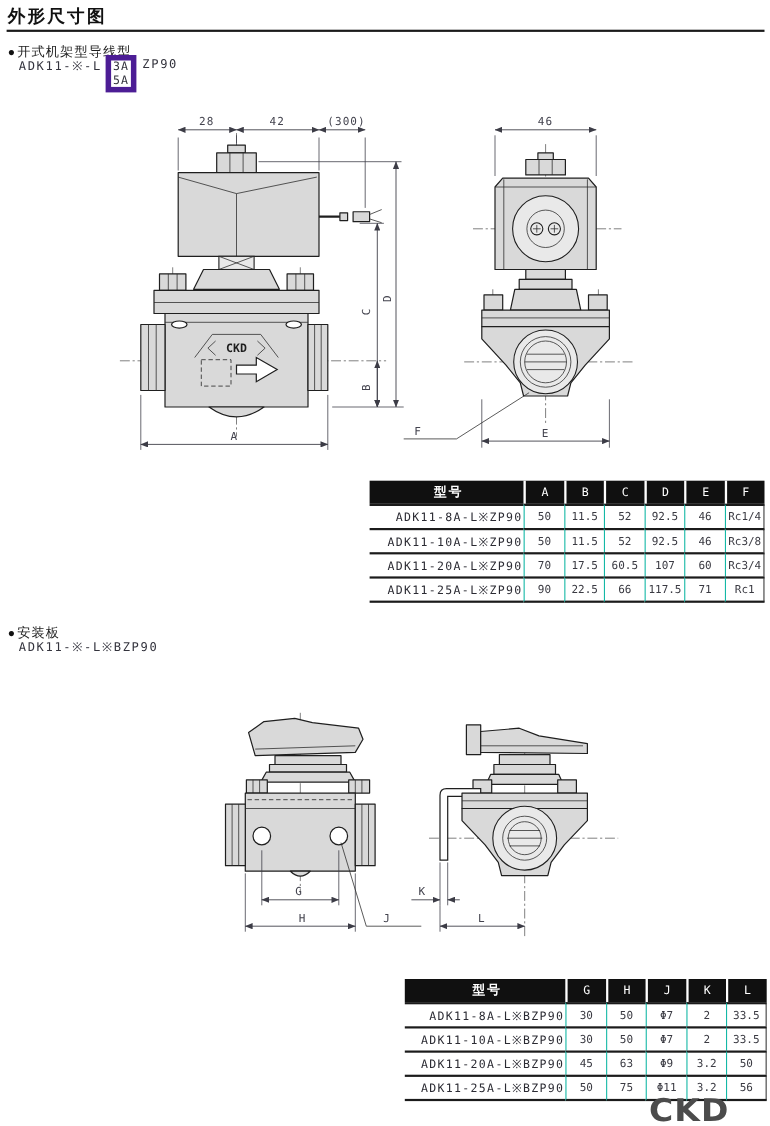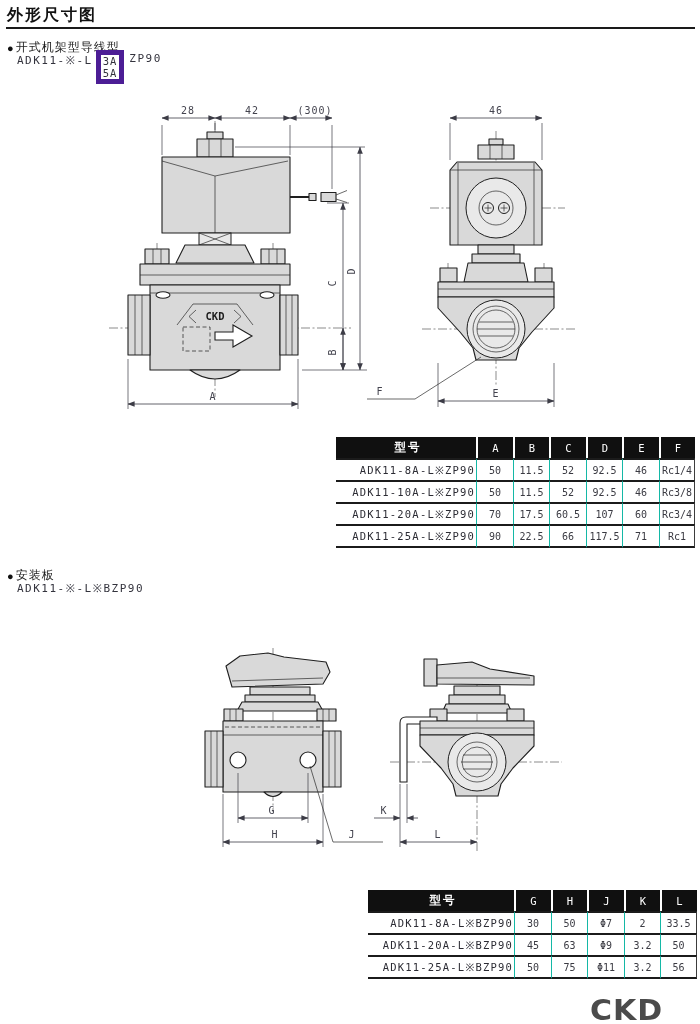--- a/index.html
+++ b/index.html
@@ -378,20 +378,28 @@
     </tr>
     <tr>
       <td class="model-c">ADK11-8A-L※BZP90</td>
       <td>30</td>
       <td>50</td>
       <td>Φ7</td>
       <td>2</td>
       <td>33.5</td>
     </tr>
     <tr>
+      <td class="model-c">ADK11-10A-L※BZP90</td>
+      <td>30</td>
+      <td>50</td>
+      <td>Φ7</td>
+      <td>2</td>
+      <td>33.5</td>
+    </tr>
+    <tr>
       <td class="model-c">ADK11-20A-L※BZP90</td>
       <td>45</td>
       <td>63</td>
       <td>Φ9</td>
       <td>3.2</td>
       <td>50</td>
     </tr>
     <tr>
       <td class="model-c">ADK11-25A-L※BZP90</td>
       <td>50</td>

